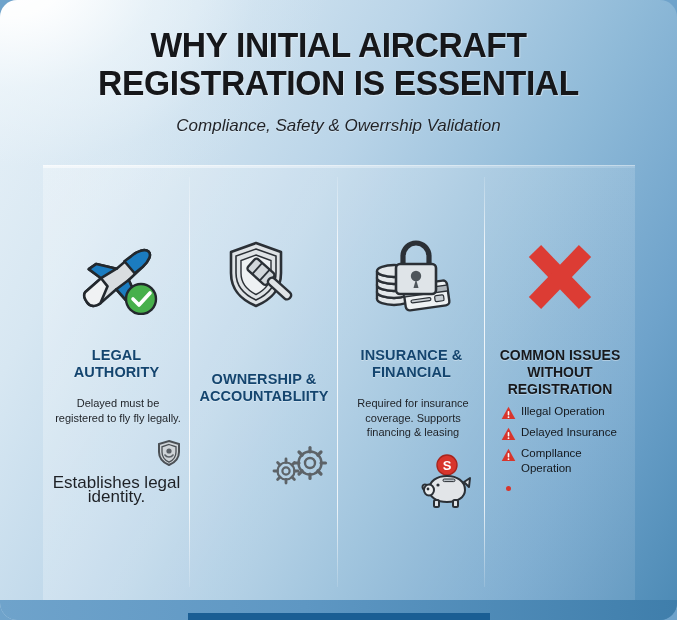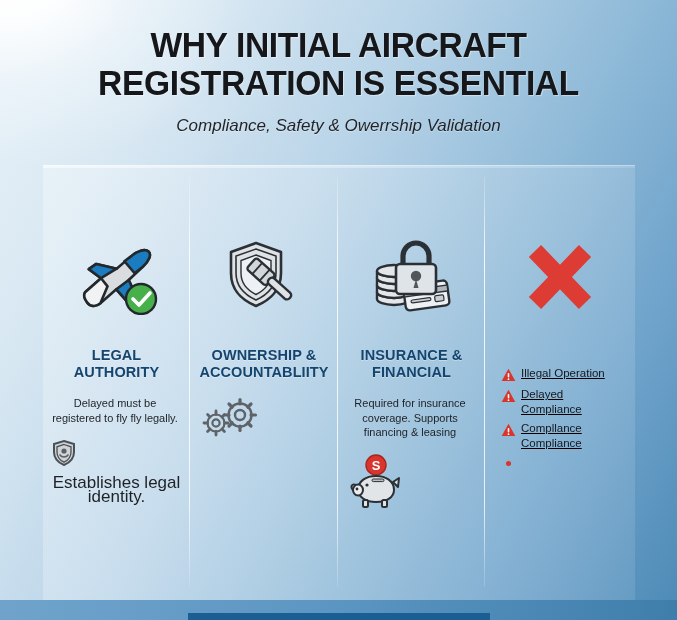--- a/index.html
+++ b/index.html
@@ -15,20 +15,21 @@
   }
 
   #infographic {
     position: relative;
     width: 677px;
     height: 620px;
     background:
       radial-gradient(ellipse 420px 330px at 2% -4%, #ffffff 0%, rgba(255,255,255,0.92) 12%, rgba(240,247,251,0.55) 34%, rgba(222,236,246,0.12) 58%, rgba(210,229,242,0) 76%),
       linear-gradient(118deg, #e9f2f8 0%, #d7e7f2 20%, #b9d4e8 42%, #8fbad8 64%, #6fa3cb 82%, #4c8ab5 100%);
     overflow: hidden;
+    border-radius: 17px;
   }
 
   
   .header {
     position: absolute;
     left: 0;
     top: 26px;
     width: 677px;
     text-align: center;
   }
@@ -73,24 +74,24 @@
     background: linear-gradient(90deg, rgba(255,255,255,0.55), rgba(255,255,255,0.12));
     pointer-events: none;
   }
 
   .col {
     position: relative;
     box-sizing: border-box;
     padding: 0 8px;
     display: flex;
     flex-direction: column;
-    align-items: flex-start;
+    align-items: flex-end;
   }
   .col-1 { width: 147px; }
-  .col-2 { width: 148px; }
+  .col-2 { width: 148px; gap: 24px; }
   .col-3 { width: 147px; }
   .col-4 { width: 150px; }
 
   .divider {
     position: absolute;
     top: 12px;
     right: 0;
     width: 1px;
     height: 410px;
     background: linear-gradient(180deg, rgba(255,255,255,0.15) 0%, rgba(255,255,255,0.85) 18%, rgba(255,255,255,0.8) 80%, rgba(255,255,255,0.12) 100%);
@@ -144,25 +145,24 @@
   .col-footnote {
     margin-top: 9px;
     text-align: center;
     font-size: 17px;
     line-height: 14px;
     color: #1e2126;
   }
 
   
   .issues {
-    margin-top: 29px;
+    margin-top: 6px;
     width: 100%;
     padding-left: 6px;
     box-sizing: border-box;
-    text-decoration: underline;
   }
   .issue {
     display: flex;
     align-items: flex-start;
     margin-bottom: 5px;
   }
   .issue-icon {
     flex: 0 0 18px;
     width: 18px;
     height: 15px;
@@ -343,50 +343,51 @@
 
     <div class="col col-4">
       <div class="icon-main">
         <svg width="76" height="74" viewBox="0 0 76 74">
           <g stroke="#dc3c34" stroke-width="17" stroke-linecap="butt">
             <line x1="13" y1="11" x2="63" y2="63"></line>
             <line x1="63" y1="11" x2="13" y2="63"></line>
           </g>
         </svg>
       </div>
+      <div class="col-heading">COMMON ISSUES WITHOUT REGISTRATION</div>
       <div class="issues">
         <div class="issue">
           <span class="issue-icon">
             <svg width="15" height="14" viewBox="0 0 15 14">
               <path d="M7.5 0.8 L14.3 13 L0.7 13 Z" fill="#d8352c"></path>
               <rect x="6.7" y="5" width="1.6" height="4.6" rx="0.8" fill="#ffffff"></rect>
               <circle cx="7.5" cy="11.2" r="0.9" fill="#ffffff"></circle>
             </svg>
           </span>
           <span class="issue-text">Illegal Operation</span>
         </div>
         <div class="issue">
           <span class="issue-icon">
             <svg width="15" height="14" viewBox="0 0 15 14">
               <path d="M7.5 0.8 L14.3 13 L0.7 13 Z" fill="#d8352c"></path>
               <rect x="6.7" y="5" width="1.6" height="4.6" rx="0.8" fill="#ffffff"></rect>
               <circle cx="7.5" cy="11.2" r="0.9" fill="#ffffff"></circle>
             </svg>
           </span>
-          <span class="issue-text">Delayed Compliance</span>
+          <span class="issue-text">Delayed Insurance</span>
         </div>
         <div class="issue">
           <span class="issue-icon">
             <svg width="15" height="14" viewBox="0 0 15 14">
               <path d="M7.5 0.8 L14.3 13 L0.7 13 Z" fill="#d8352c"></path>
               <rect x="6.7" y="5" width="1.6" height="4.6" rx="0.8" fill="#ffffff"></rect>
               <circle cx="7.5" cy="11.2" r="0.9" fill="#ffffff"></circle>
             </svg>
           </span>
-          <span class="issue-text">Compllance Compliance</span>
+          <span class="issue-text">Compllance Operation</span>
         </div>
         <div class="issue">
           <span class="issue-icon">
             <span class="dot-bullet"></span>
           </span>
         </div>
       </div>
     </div>
 
   </div>

